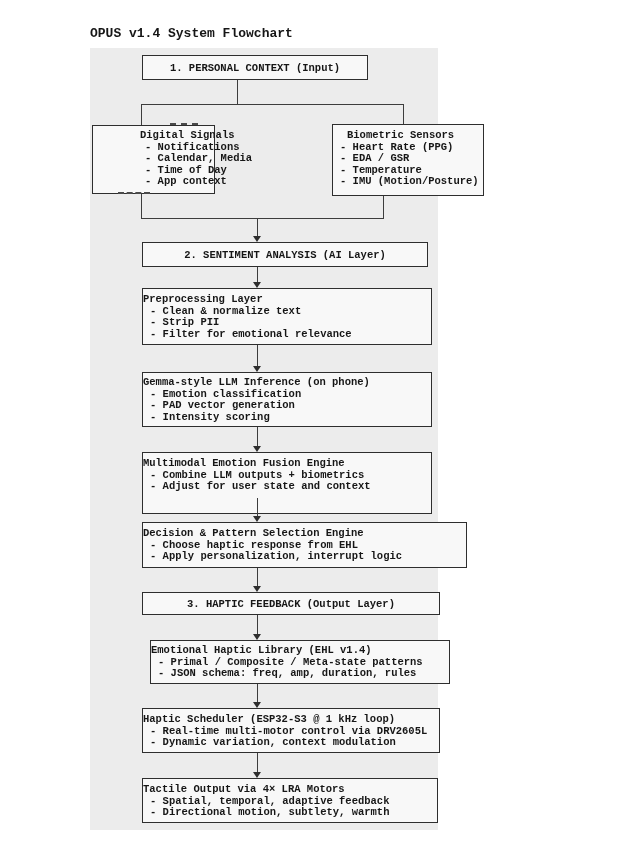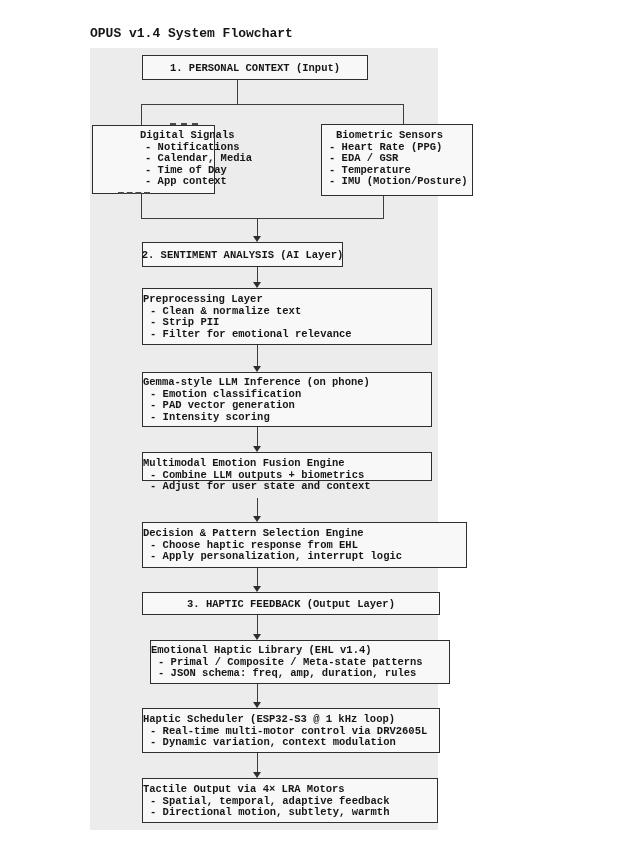--- a/index.html
+++ b/index.html
@@ -23,27 +23,27 @@
   }
   .box.single{display:flex;align-items:center;justify-content:center;}
   .box .hdr{text-align:left;line-height:11.6px;}
   .box .hdr.left{text-align:left;}
   .box .item{line-height:11.6px;padding-left:7px;}
   
   #box-personal   {left:142px;top:55px; width:226px;height:25px;}
   #box-digital    {left:92px; top:125px;width:123px;height:69px;padding-top:4px;padding-left:44px;}
   #box-digital .hdr{padding-left:3px;}
   #box-digital .item{padding-left:8px;}
-  #box-biometric  {left:321px;top:124px;width:152px;height:72px;padding-top:5px;}
+  #box-biometric  {left:332px;top:124px;width:152px;height:72px;padding-top:5px;}
   #box-biometric .hdr{padding-left:14px;}
   #box-biometric .item{padding-left:7px;}
-  #box-sentiment  {left:142px;top:242px;width:201px;height:25px;}
+  #box-sentiment  {left:142px;top:242px;width:286px;height:25px;}
   #box-preprocess {left:142px;top:288px;width:290px;height:57px;padding-top:5px;}
   #box-llm        {left:142px;top:372px;width:290px;height:55px;padding-top:4px;}
-  #box-fusion     {left:142px;top:452px;width:290px;height:29px;padding-top:5px;}
+  #box-fusion     {left:142px;top:452px;width:290px;height:62px;padding-top:5px;}
   #box-decision   {left:142px;top:522px;width:325px;height:46px;padding-top:5px;}
   #box-haptic     {left:142px;top:592px;width:298px;height:23px;}
   #box-library    {left:150px;top:640px;width:300px;height:44px;padding-top:4px;}
   #box-scheduler  {left:142px;top:708px;width:298px;height:45px;padding-top:5px;}
   #box-tactile    {left:142px;top:778px;width:296px;height:45px;padding-top:5px;}
   
   .vline{position:absolute;width:1.5px;background:#3d3d3d;}
   .hline{position:absolute;height:1.5px;background:#3d3d3d;}
   .arrow{
     position:absolute;width:0;height:0;

